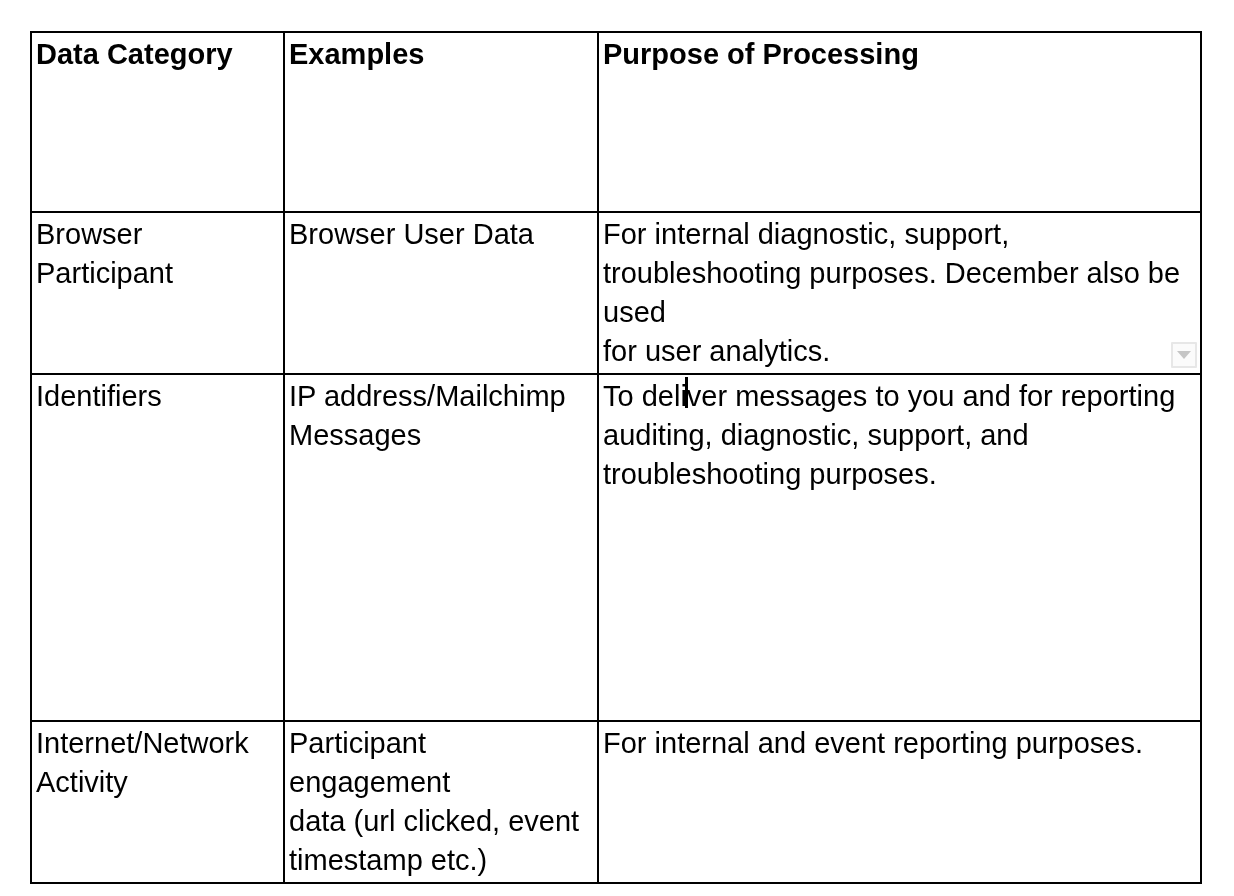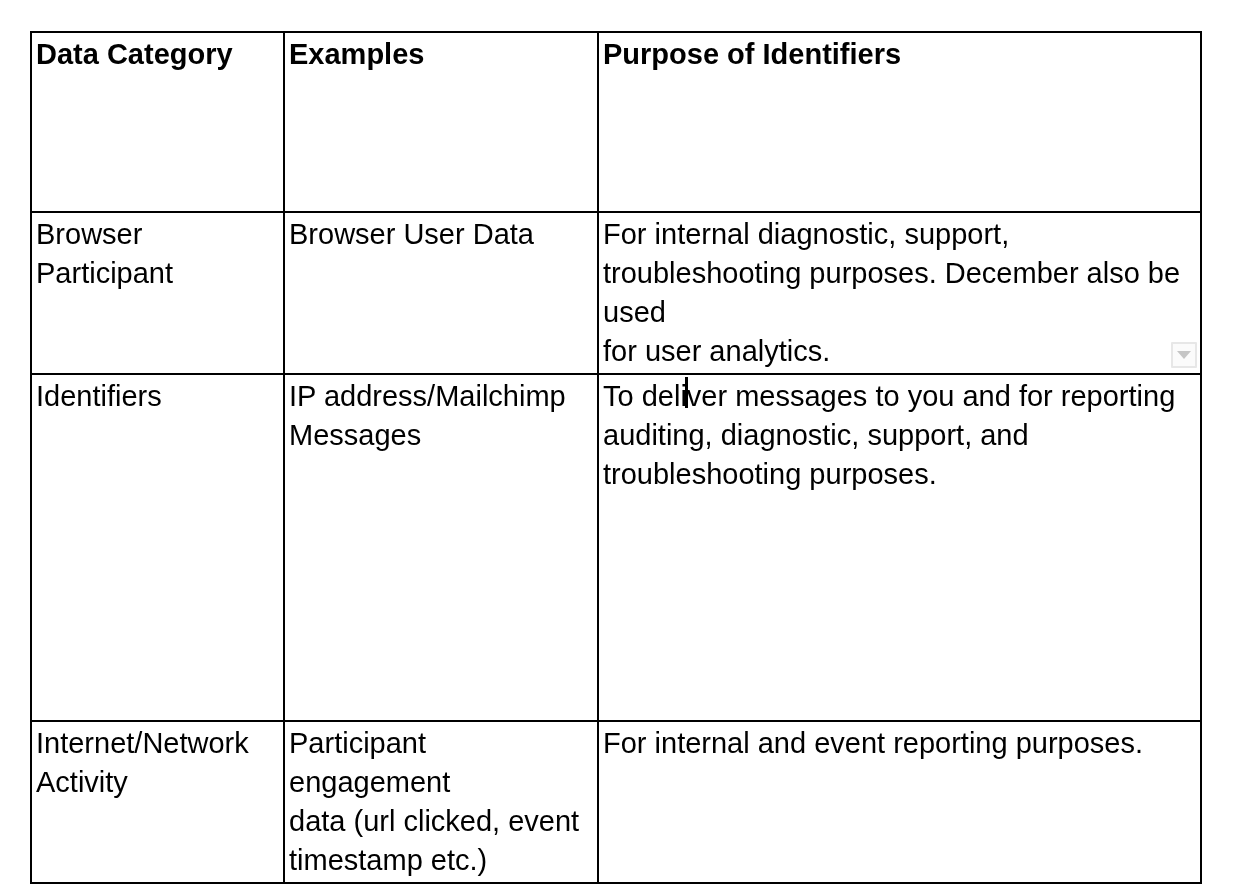--- a/index.html
+++ b/index.html
@@ -87,21 +87,21 @@
   </colgroup>
   <tbody>
     <tr class="row-header">
       <th>
         <span class="cell-text">Data Category</span>
       </th>
       <th>
         <span class="cell-text">Examples</span>
       </th>
       <th>
-        <span class="cell-text">Purpose of Identifiers</span>
+        <span class="cell-text">Purpose of Processing</span>
       </th>
     </tr>
 
     <tr class="row-body-1">
       <td>
         <span class="cell-text">Browser
 Participant</span>
       </td>
       <td>
         <span class="cell-text">Browser User Data</span>

